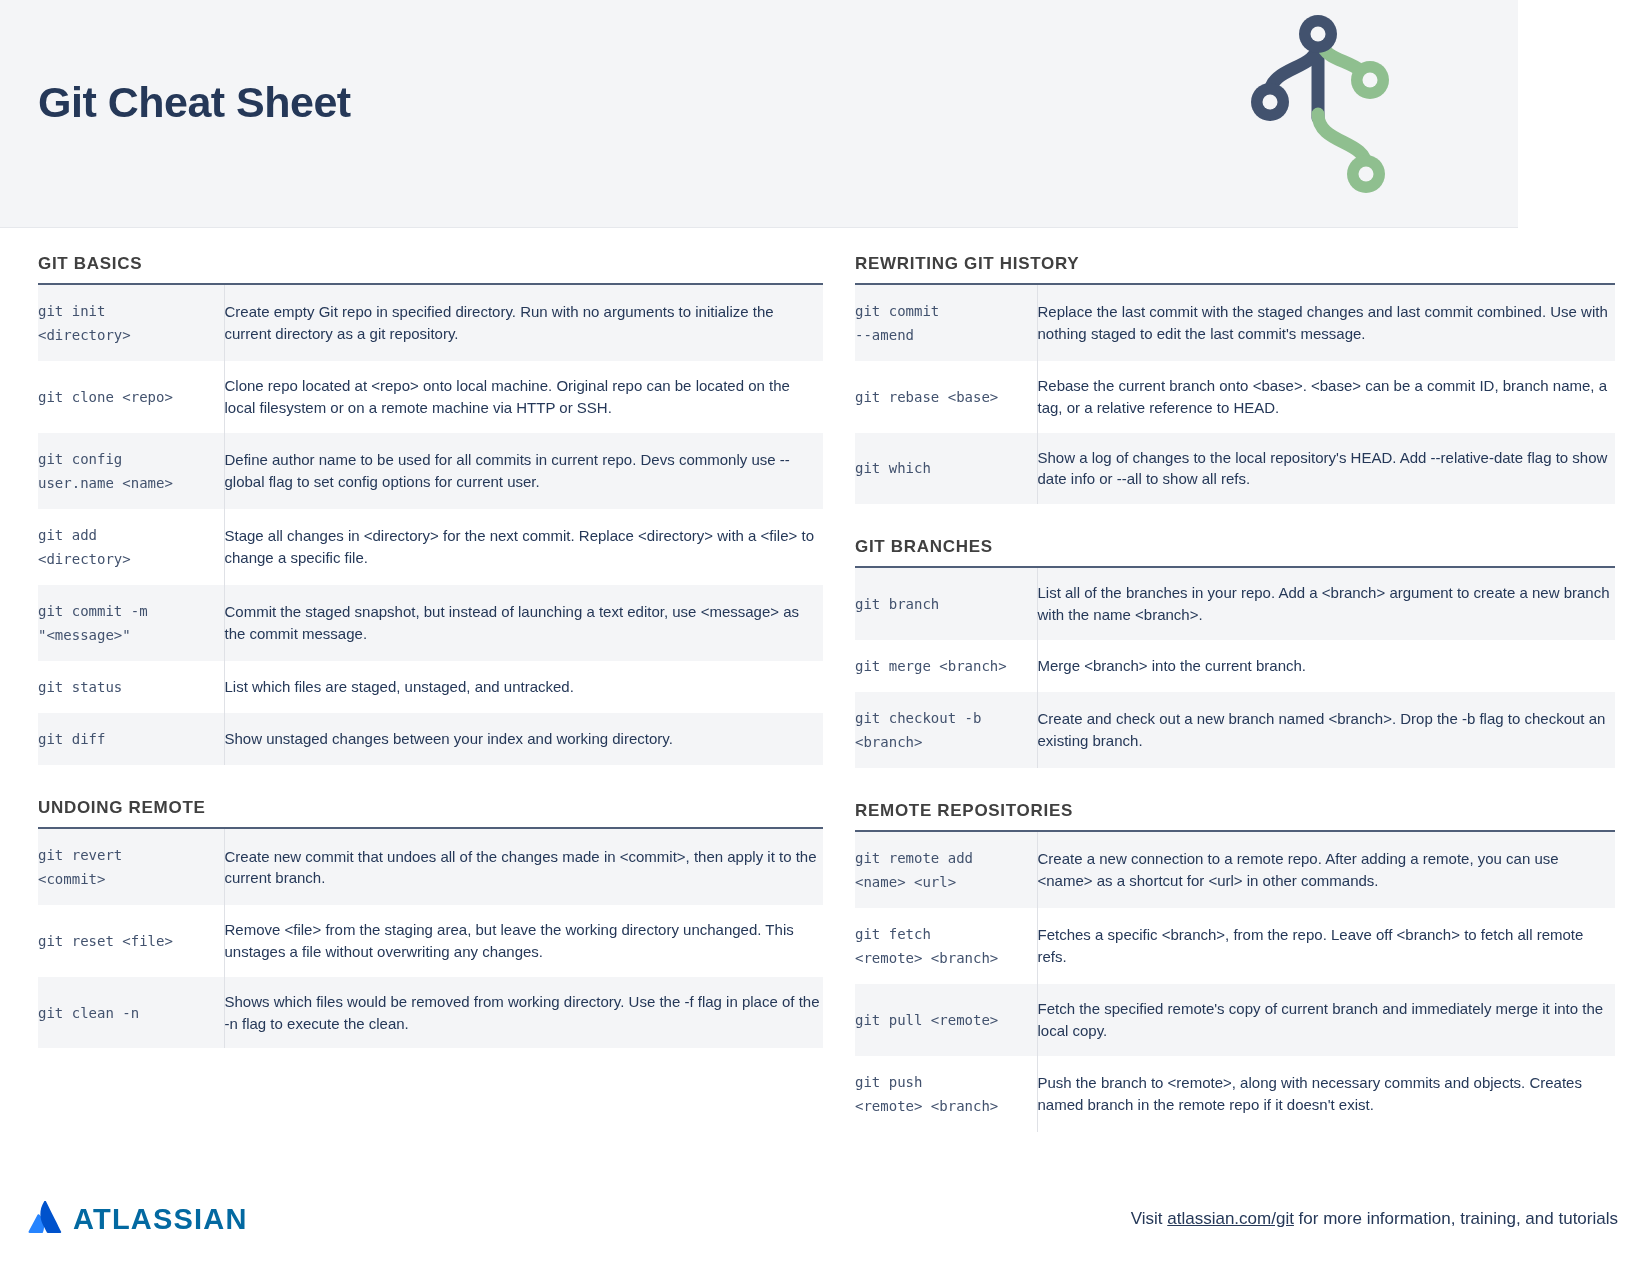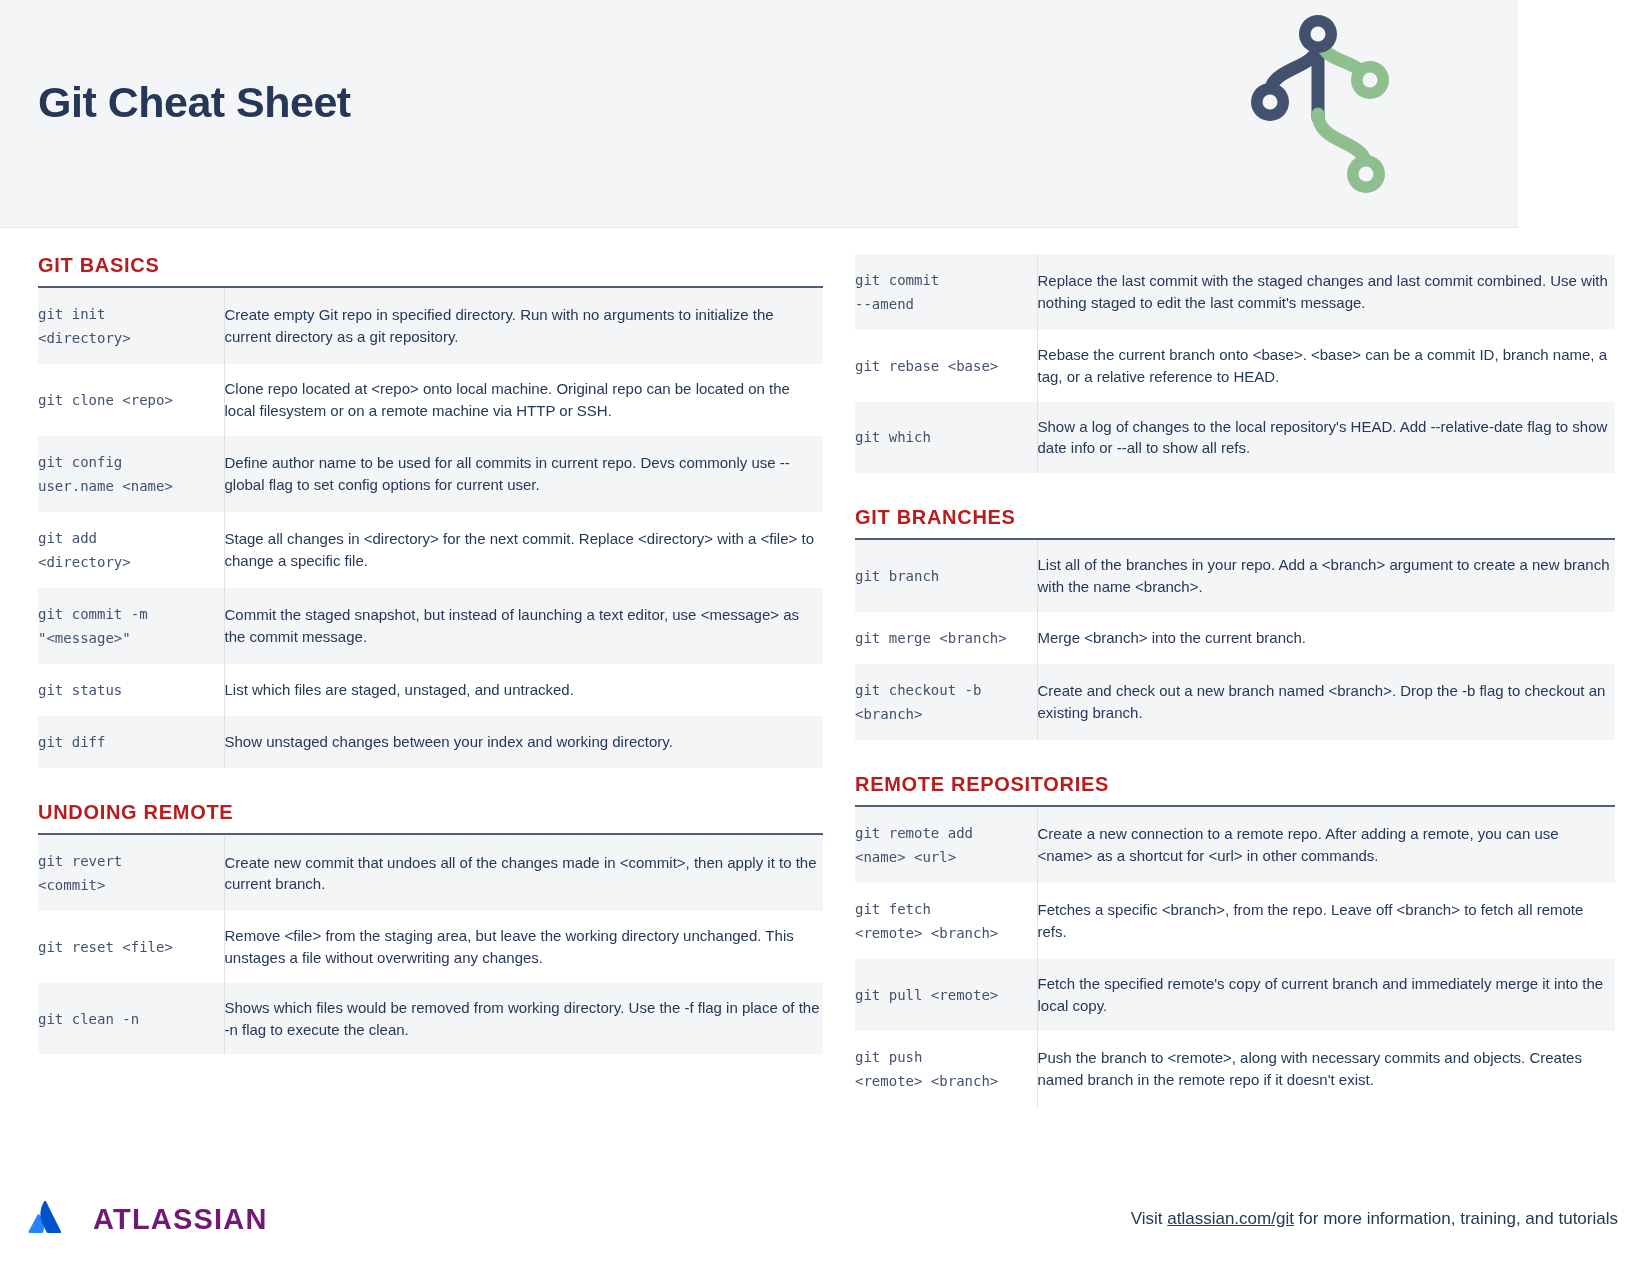--- a/index.html
+++ b/index.html
@@ -47,24 +47,24 @@
     height: 1047px;
   }
   .col {
     position: absolute;
     top: 26px;
   }
   .col-left { left: 38px; width: 785px; }
   .col-right { left: 855px; width: 760px; }
 
   .section-head {
-    font-size: 20px;
+    font-size: 17px;
     font-weight: bold;
     letter-spacing: 0.7px;
-    color: #b91c1c;
+    color: #404040;
     padding-bottom: 9px;
     border-bottom: 2px solid #505f79;
     margin-bottom: 0;
   }
   .section-gap { height: 33px; }
 
   table.cheat {
     width: 100%;
     border-collapse: collapse;
     table-layout: fixed;
@@ -109,22 +109,21 @@
     left: 28px;
     top: 18px;
     display: flex;
     align-items: center;
     gap: 11px;
   }
   .atl-word {
     font-size: 29px;
     font-weight: bold;
     letter-spacing: 1.2px;
-    color: #701a75;
-    margin-left: 20px;
+    color: #0369a1;
   }
   .footer-right {
     position: absolute;
     right: 32px;
     top: 26px;
     font-size: 17px;
     color: #253858;
   }
   .footer-right a {
     color: #253858;
@@ -220,20 +219,21 @@
             <td class="cmd">git clean -n</td>
             <td class="desc">Shows which files would be removed from working directory. Use the -f flag in place of the -n flag to execute the clean.</td>
           </tr>
         </tbody>
       </table>
 
     </div>
 
     <div class="col col-right">
 
+      <div class="section-head">REWRITING GIT HISTORY</div>
       <table class="cheat">
         <tbody>
           <tr>
             <td class="cmd">git commit
 --amend</td>
             <td class="desc">Replace the last commit with the staged changes and last commit combined. Use with nothing staged to edit the last commit's message.</td>
           </tr>
           <tr>
             <td class="cmd">git rebase &lt;base&gt;</td>
             <td class="desc">Rebase the current branch onto &lt;base&gt;. &lt;base&gt; can be a commit ID, branch name, a tag, or a relative reference to HEAD.</td>

